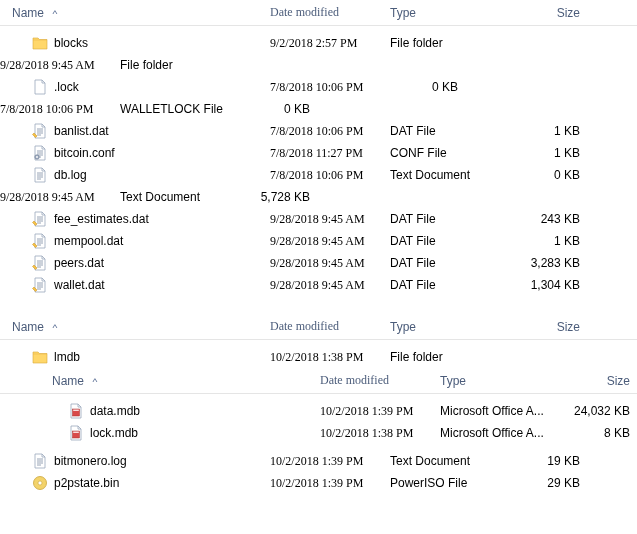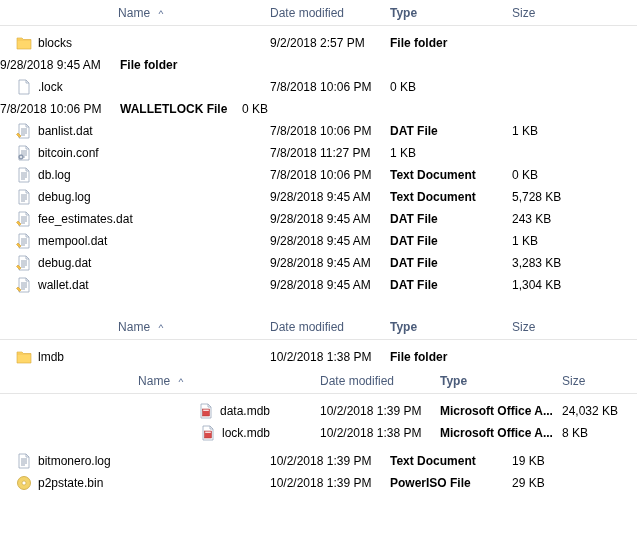--- a/index.html
+++ b/index.html
@@ -15,42 +15,42 @@
     display: flex;
     align-items: center;
     height: 22px;
     width: 100%;
   }
   .header-row {
     border-bottom: 1px solid #e5e5e5;
     color: #4b5c7a;
     height: 26px;
   }
-  .col-name { flex: 0 0 270px; display: flex; align-items: center; padding-left: 16px; }
-  .col-date { flex: 0 0 120px; }
-  .col-type { flex: 0 0 122px; font-weight: bold; }
-  .col-size { flex: 0 0 80px; padding-right: 12px; }
-  .header-row .col-name { padding-left: 12px; justify-content: center; }
+  .col-name { flex: 0 0 270px; display: flex; align-items: center; padding-left: 32px; }
+  .col-date { flex: 0 0 120px; font-family: Liberation Serif, serif; }
+  .col-type { flex: 0 0 122px; }
+  .col-size { flex: 0 0 80px; text-align: right; padding-right: 12px; }
+  .header-row .col-name { padding-left: 12px; }
   .chev {
     display: inline-block;
     margin-left: 8px;
     font-size: 10px;
     color: #5b6f95;
     transform: scaleY(0.7);
   }
   .icon {
     width: 16px;
     height: 16px;
     display: inline-flex;
     align-items: center;
     justify-content: center;
     margin-right: 6px;
   }
   .sub-header .col-name { padding-left: 52px; }
-  .sub-row .col-name { padding-left: 68px; justify-content: flex-end; }
+  .sub-row .col-name { padding-left: 68px; }
   
   .sub-header .col-date, .sub-row .col-date { margin-left: 50px; }
   .spacer { height: 18px; }
   .spacer-sm { height: 6px; }
   svg { display: block; }
 </style>
 </head>
 <body>
 
 <svg width="0" height="0" style="position:absolute">
@@ -154,44 +154,37 @@
       <div class="row">
         <div class="col-name">
           <span class="icon">
             <svg width="16" height="16" viewBox="0 0 16 16">
               <use href="#i-conf"></use>
             </svg>
           </span>
           <span>bitcoin.conf</span>
         </div>
         <div class="col-date">7/8/2018 11:27 PM</div>
+        <div class="col-type">CONF File</div>
         <div class="col-size">1 KB</div>
       </div>
       <div class="row">
         <div class="col-name">
           <span class="icon">
             <svg width="16" height="16" viewBox="0 0 16 16">
               <use href="#i-text"></use>
             </svg>
           </span>
           <span>db.log</span>
         </div>
         <div class="col-date">7/8/2018 10:06 PM</div>
         <div class="col-type">Text Document</div>
         <div class="col-size">0 KB</div>
       </div>
       <div class="row">
-        <div class="col-name">
-          <span class="icon">
-            <svg width="16" height="16" viewBox="0 0 16 16">
-              <use href="#i-text"></use>
-            </svg>
-          </span>
-          <span>debug.log</span>
-        </div>
         <div class="col-date">9/28/2018 9:45 AM</div>
         <div class="col-type">Text Document</div>
         <div class="col-size">5,728 KB</div>
       </div>
       <div class="row">
         <div class="col-name">
           <span class="icon">
             <svg width="16" height="16" viewBox="0 0 16 16">
               <use href="#i-dat"></use>
             </svg>
@@ -215,21 +208,21 @@
         <div class="col-type">DAT File</div>
         <div class="col-size">1 KB</div>
       </div>
       <div class="row">
         <div class="col-name">
           <span class="icon">
             <svg width="16" height="16" viewBox="0 0 16 16">
               <use href="#i-dat"></use>
             </svg>
           </span>
-          <span>debug.dat</span>
+          <span>peers.dat</span>
         </div>
         <div class="col-date">9/28/2018 9:45 AM</div>
         <div class="col-type">DAT File</div>
         <div class="col-size">3,283 KB</div>
       </div>
       <div class="row">
         <div class="col-name">
           <span class="icon">
             <svg width="16" height="16" viewBox="0 0 16 16">
               <use href="#i-dat"></use>

